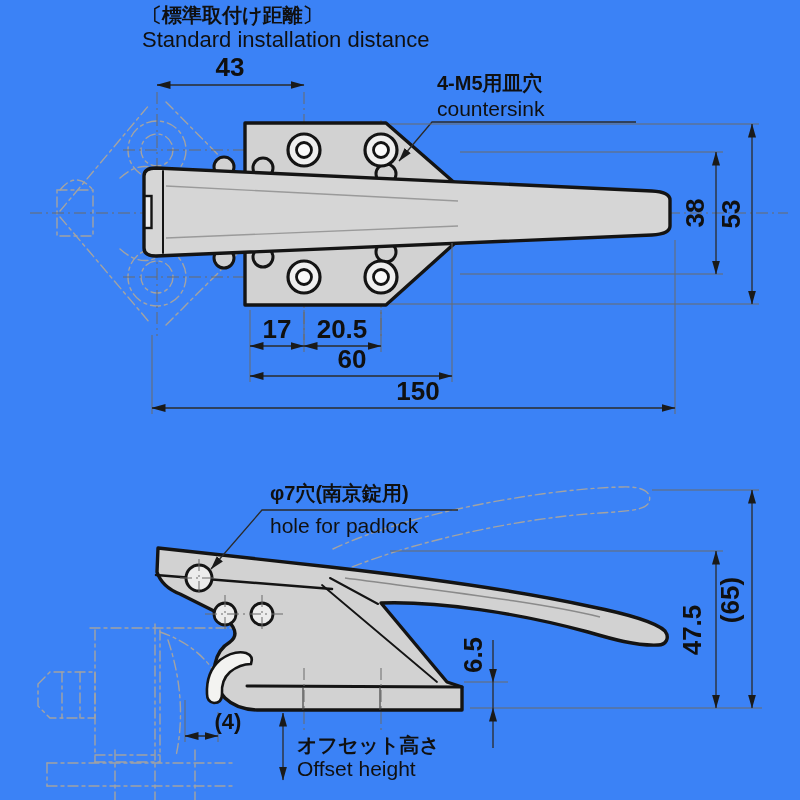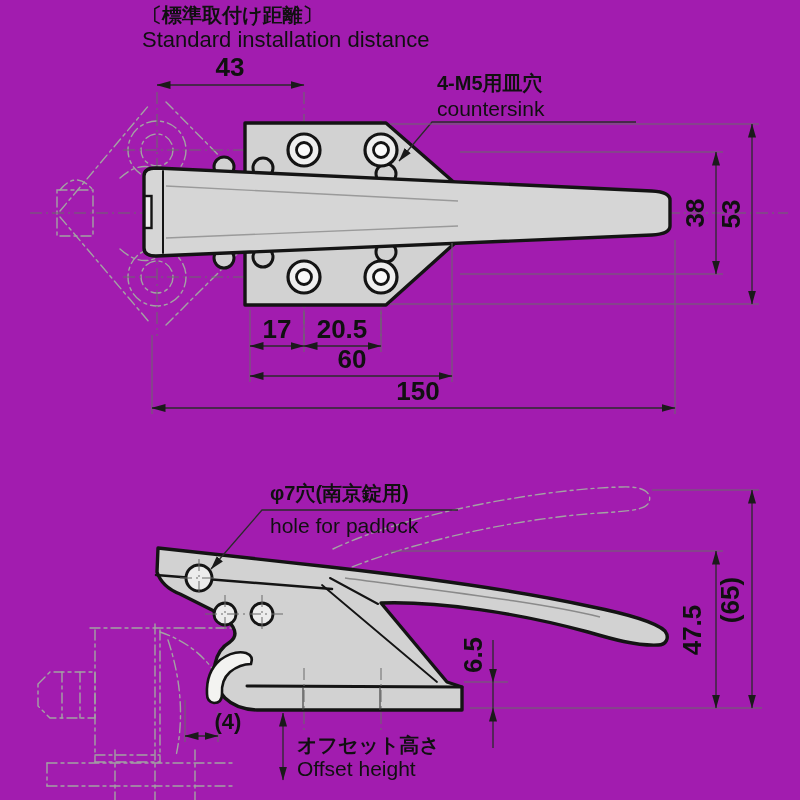--- a/index.html
+++ b/index.html
@@ -1,16 +1,16 @@
 <!DOCTYPE html>
 <html><head>
 <meta charset="utf-8">
 <style>
   html,body{margin:0;padding:0;background:#e9e9e7;}
-  .canvas{width:800px;height:800px;background:#a21caf;position:relative;overflow:hidden;}
+  .canvas{width:800px;height:800px;background:#3b82f6;position:relative;overflow:hidden;}
   svg{display:block;}
   text{fill:#101010;}
   .titleJp{font:700 20px "Liberation Sans","DejaVu Sans",sans-serif;}
   .titleEn{font:400 22px "Liberation Sans","DejaVu Sans",sans-serif;}
   .lblJp{font:700 20px "Liberation Sans","DejaVu Sans",sans-serif;}
   .lblEn{font:400 21px "Liberation Sans","DejaVu Sans",sans-serif;}
   .dim{font:700 26px "Liberation Sans","DejaVu Sans",sans-serif;}
   .dimS{font:700 22px "Liberation Sans","DejaVu Sans",sans-serif;}
   .outline{stroke:#141414;stroke-width:3.4;stroke-linejoin:round;stroke-linecap:round;}
   .fillpart{fill:#d2d2d2;}

